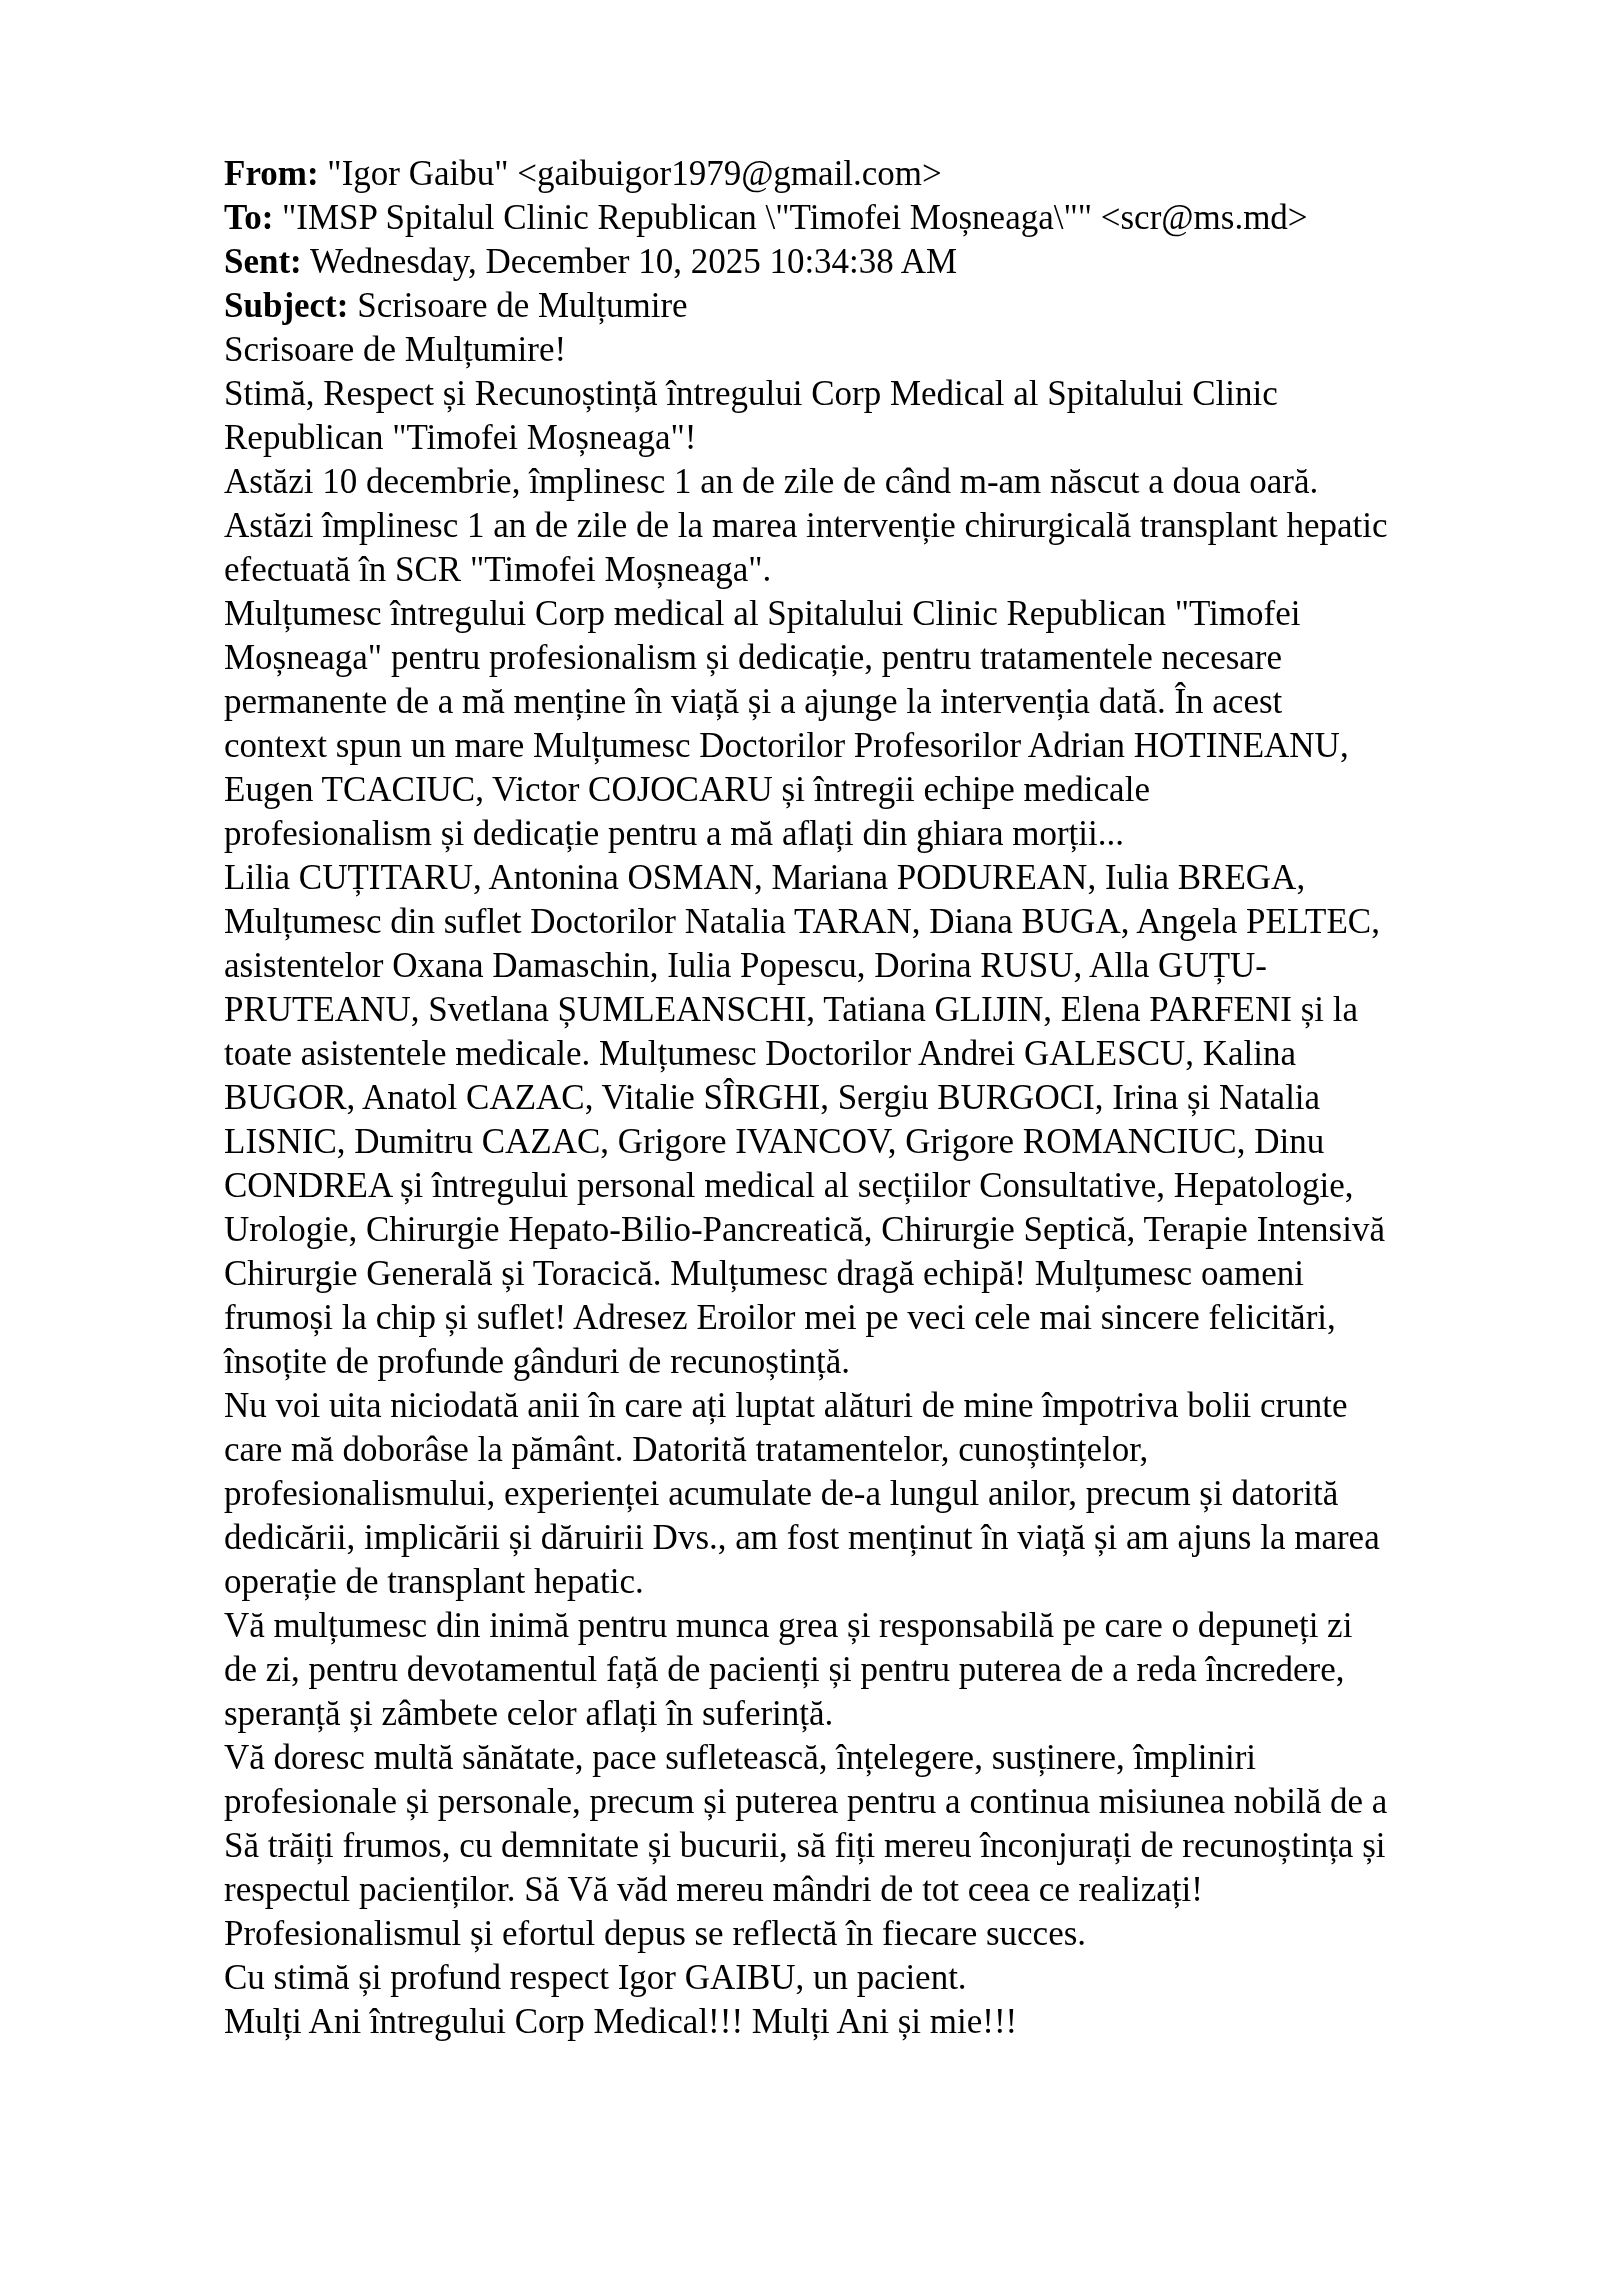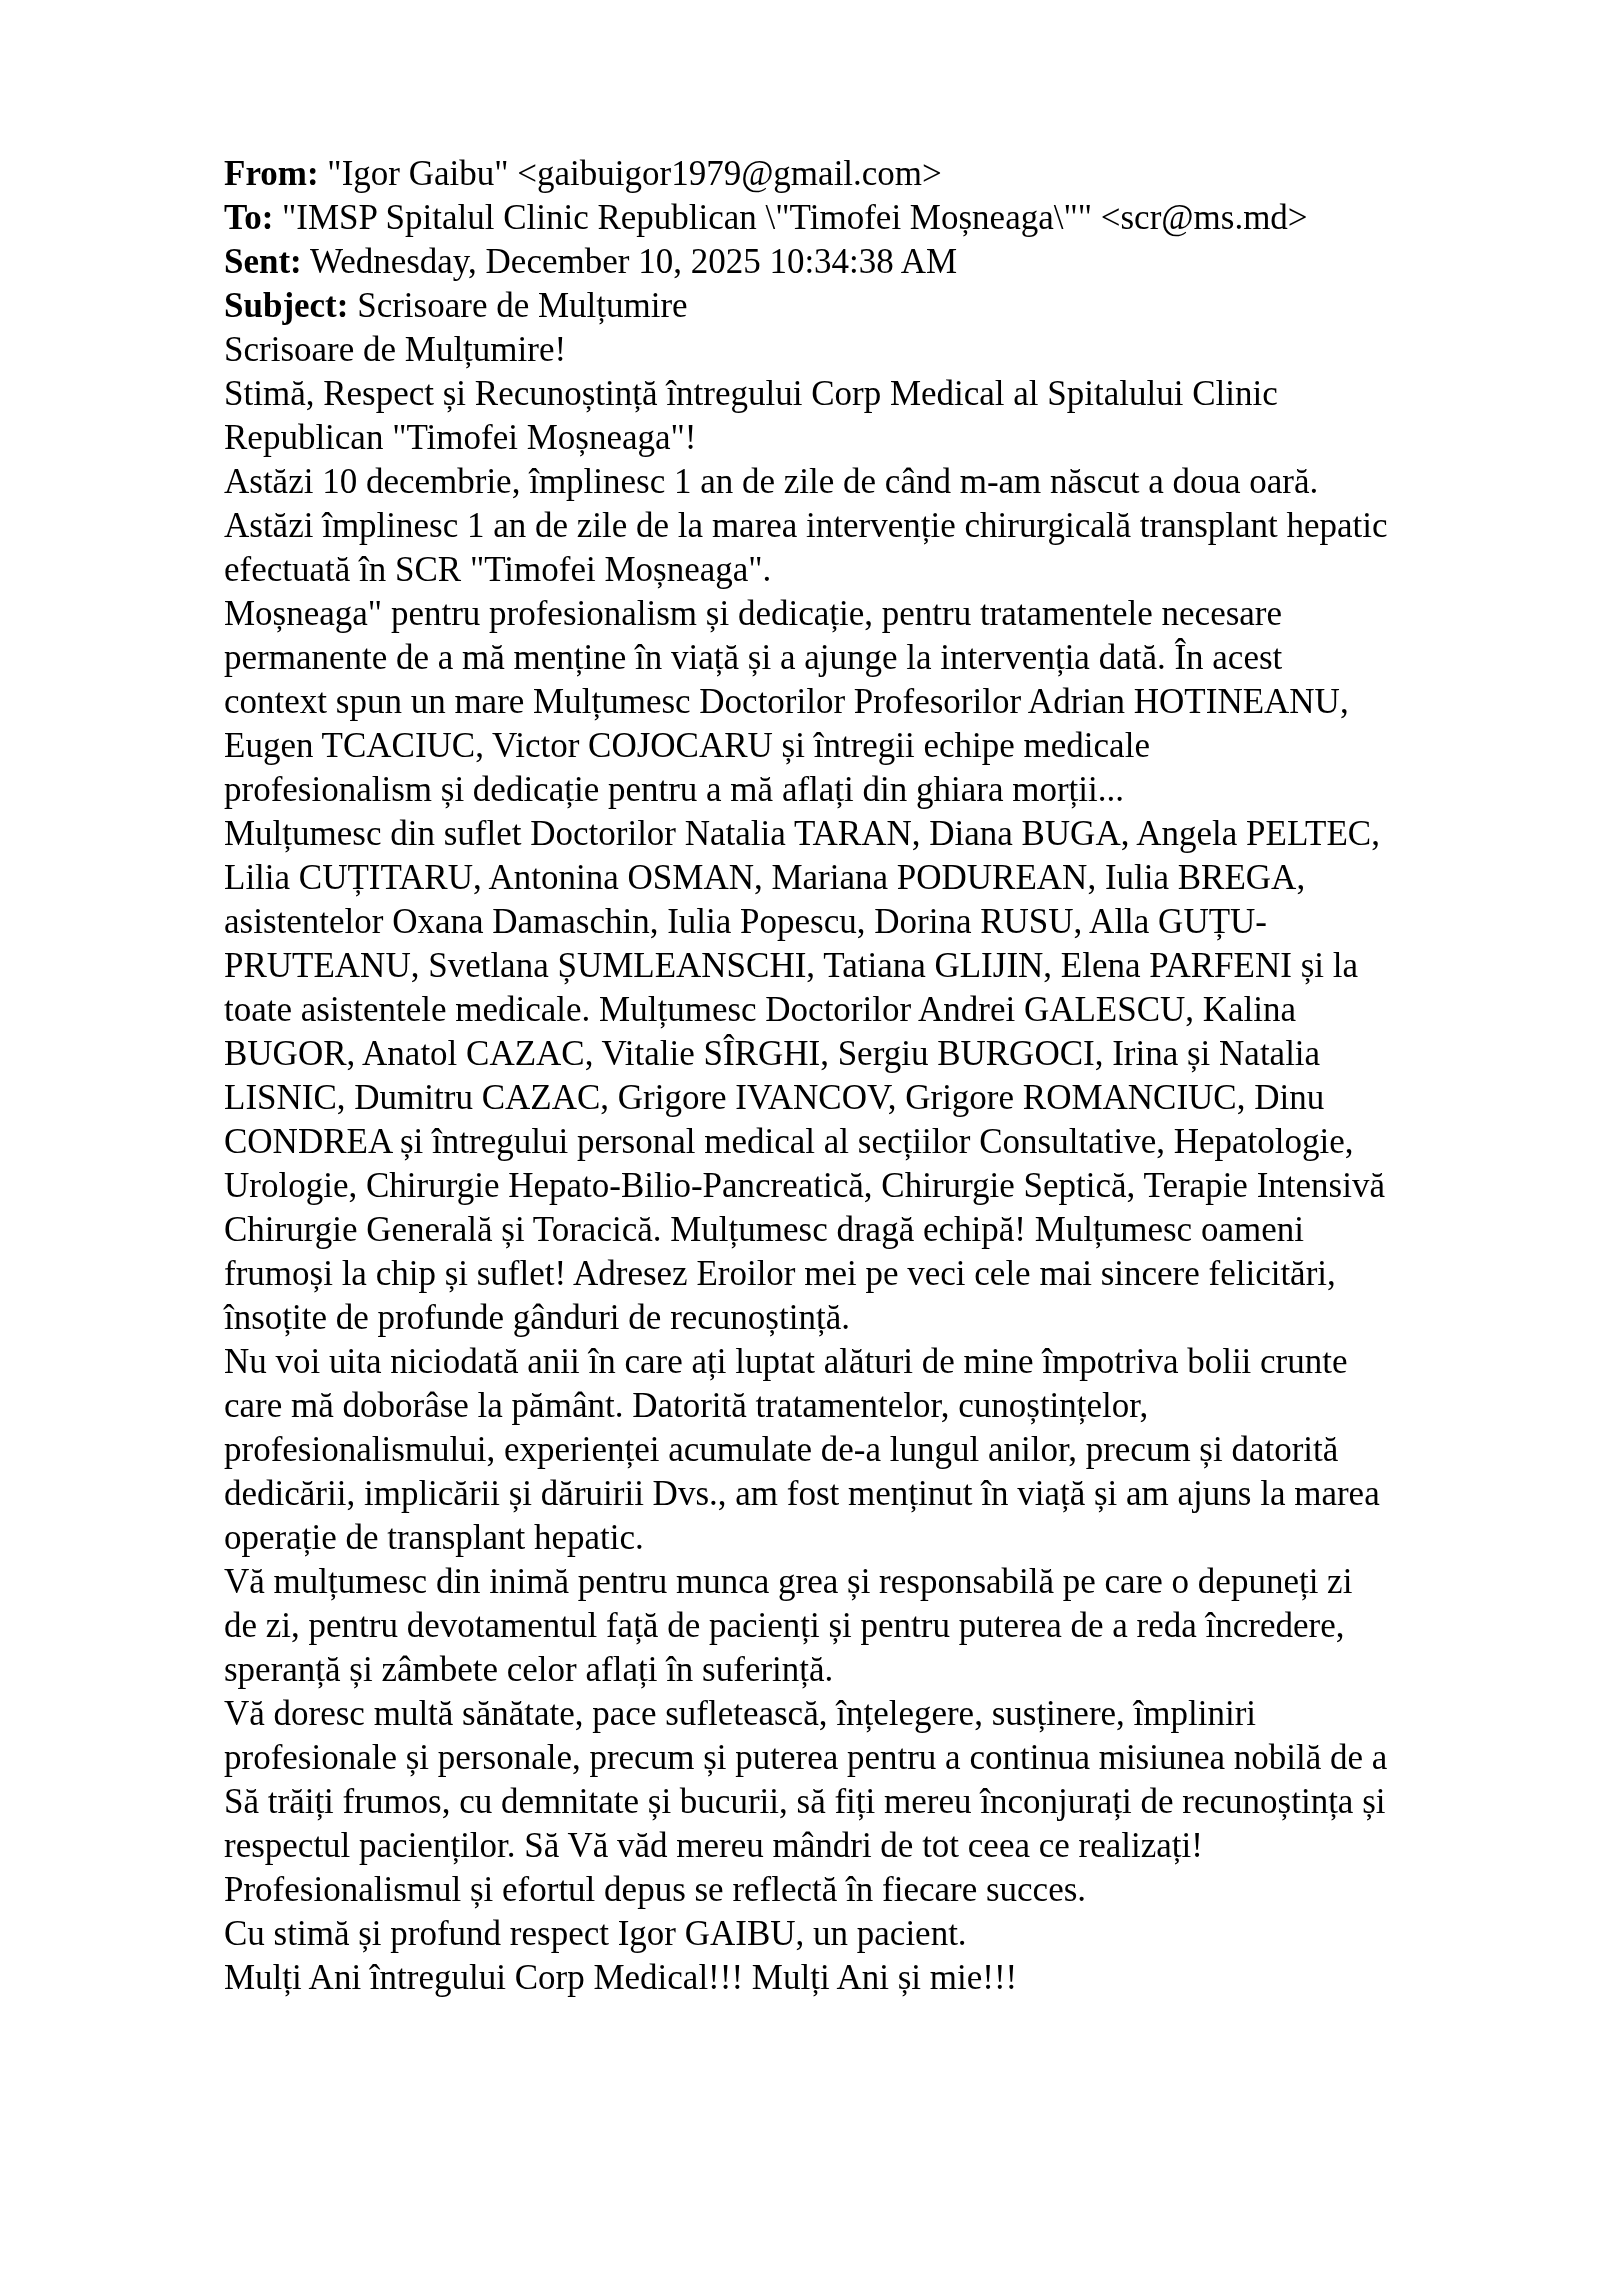--- a/index.html
+++ b/index.html
@@ -43,27 +43,28 @@
         <div class="line"><span class="label">Sent:</span> <span>Wednesday, December 10, 2025 10:34:38 AM</span></div>
         <div class="line"><span class="label">Subject:</span> <span>Scrisoare de Mulțumire</span></div>
       </div>
     <div>
         <div class="line">Scrisoare de Mulțumire!</div>
         <div class="line">Stimă, Respect și Recunoștință întregului Corp Medical al Spitalului Clinic</div>
         <div class="line">Republican "Timofei Moșneaga"!</div>
         <div class="line">Astăzi 10 decembrie, împlinesc 1 an de zile de când m-am născut a doua oară.</div>
         <div class="line">Astăzi împlinesc 1 an de zile de la marea intervenție chirurgicală transplant hepatic</div>
         <div class="line">efectuată în SCR "Timofei Moșneaga".</div>
+        <div class="line">Mulțumesc întregului Corp medical al Spitalului Clinic Republican "Timofei</div>
         <div class="line">Moșneaga" pentru profesionalism și dedicație, pentru tratamentele necesare</div>
         <div class="line">permanente de a mă menține în viață și a ajunge la intervenția dată. În acest</div>
         <div class="line">context spun un mare Mulțumesc Doctorilor Profesorilor Adrian HOTINEANU,</div>
         <div class="line">Eugen TCACIUC, Victor COJOCARU și întregii echipe medicale</div>
         <div class="line">profesionalism și dedicație pentru a mă aflați din ghiara morții...</div>
+        <div class="line">Lilia CUȚITARU, Antonina OSMAN, Mariana PODUREAN, Iulia BREGA,</div>
         <div class="line">Mulțumesc din suflet Doctorilor Natalia TARAN, Diana BUGA, Angela PELTEC,</div>
-        <div class="line">Lilia CUȚITARU, Antonina OSMAN, Mariana PODUREAN, Iulia BREGA,</div>
         <div class="line">asistentelor Oxana Damaschin, Iulia Popescu, Dorina RUSU, Alla GUȚU-</div>
         <div class="line">PRUTEANU, Svetlana ȘUMLEANSCHI, Tatiana GLIJIN, Elena PARFENI și la</div>
         <div class="line">toate asistentele medicale. Mulțumesc Doctorilor Andrei GALESCU, Kalina</div>
         <div class="line">BUGOR, Anatol CAZAC, Vitalie SÎRGHI, Sergiu BURGOCI, Irina și Natalia</div>
         <div class="line">LISNIC, Dumitru CAZAC, Grigore IVANCOV, Grigore ROMANCIUC, Dinu</div>
         <div class="line">CONDREA și întregului personal medical al secțiilor Consultative, Hepatologie,</div>
         <div class="line">Urologie, Chirurgie Hepato-Bilio-Pancreatică, Chirurgie Septică, Terapie Intensivă</div>
         <div class="line">Chirurgie Generală și Toracică. Mulțumesc dragă echipă! Mulțumesc oameni</div>
         <div class="line">frumoși la chip și suflet! Adresez Eroilor mei pe veci cele mai sincere felicitări,</div>
         <div class="line">însoțite de profunde gânduri de recunoștință.</div>

